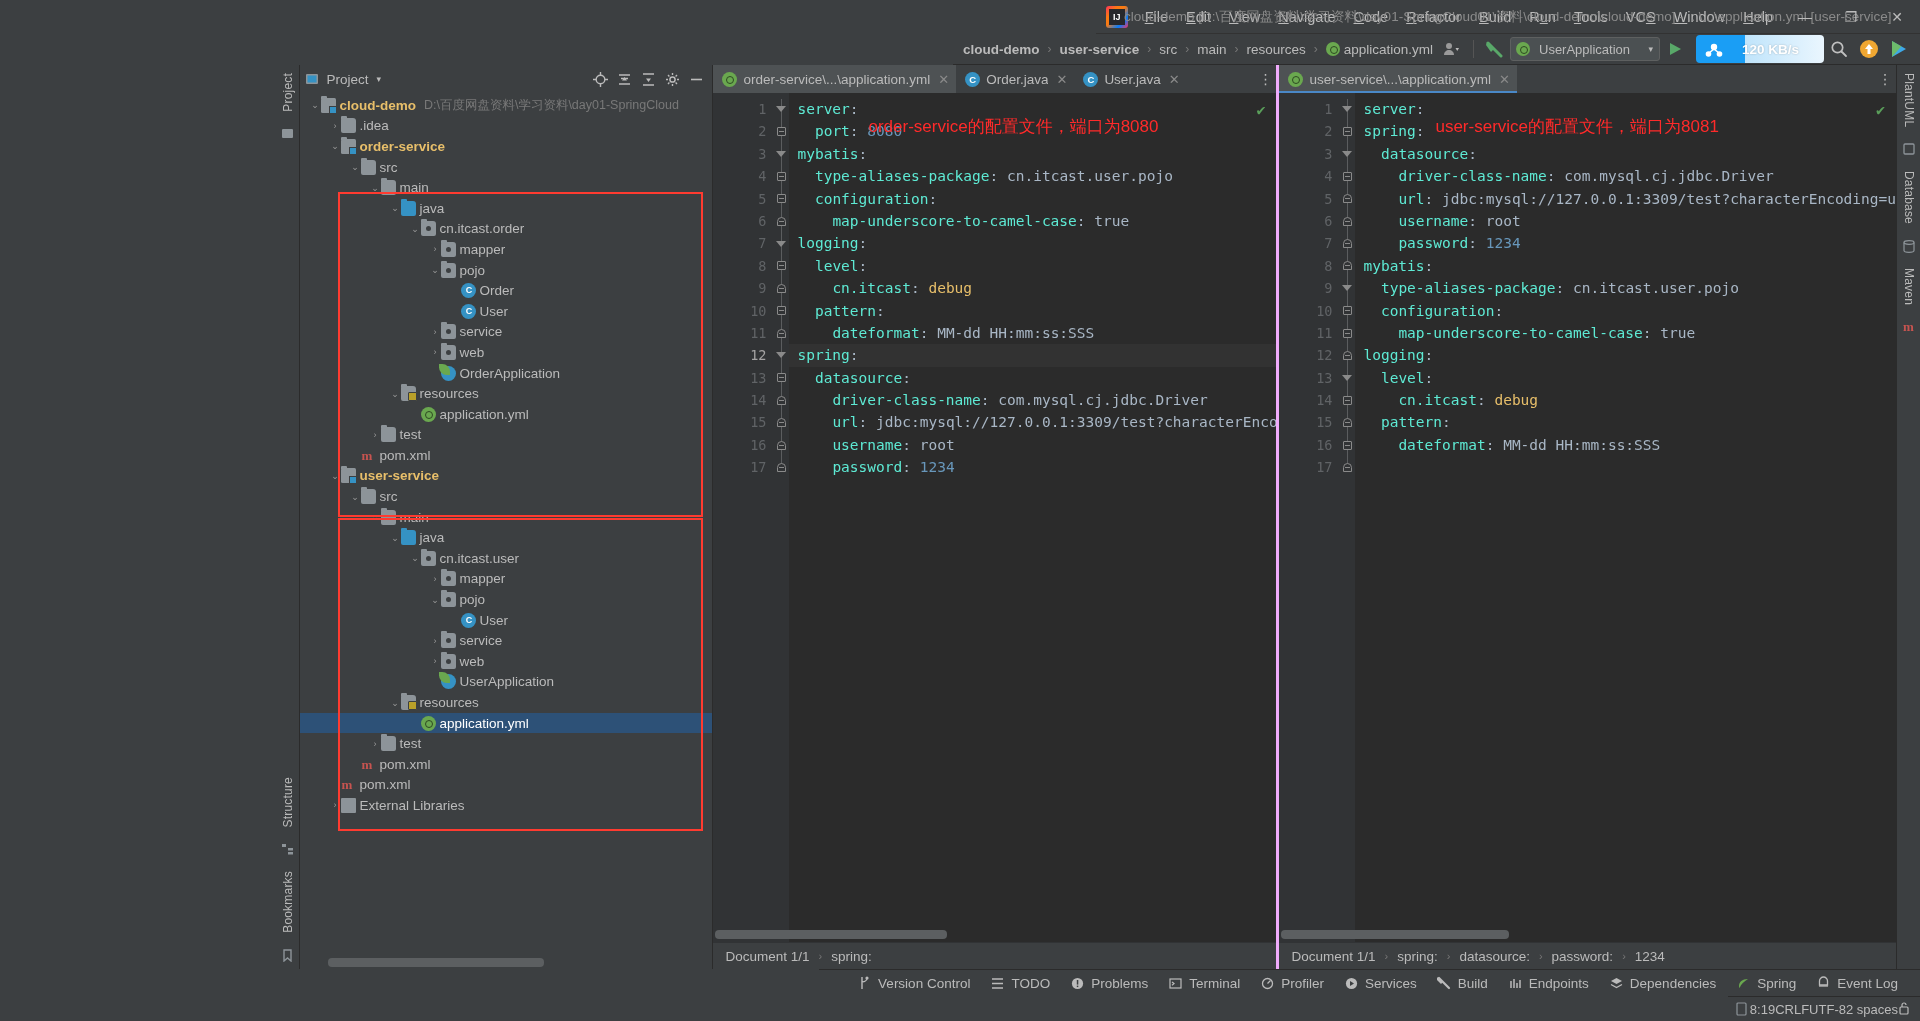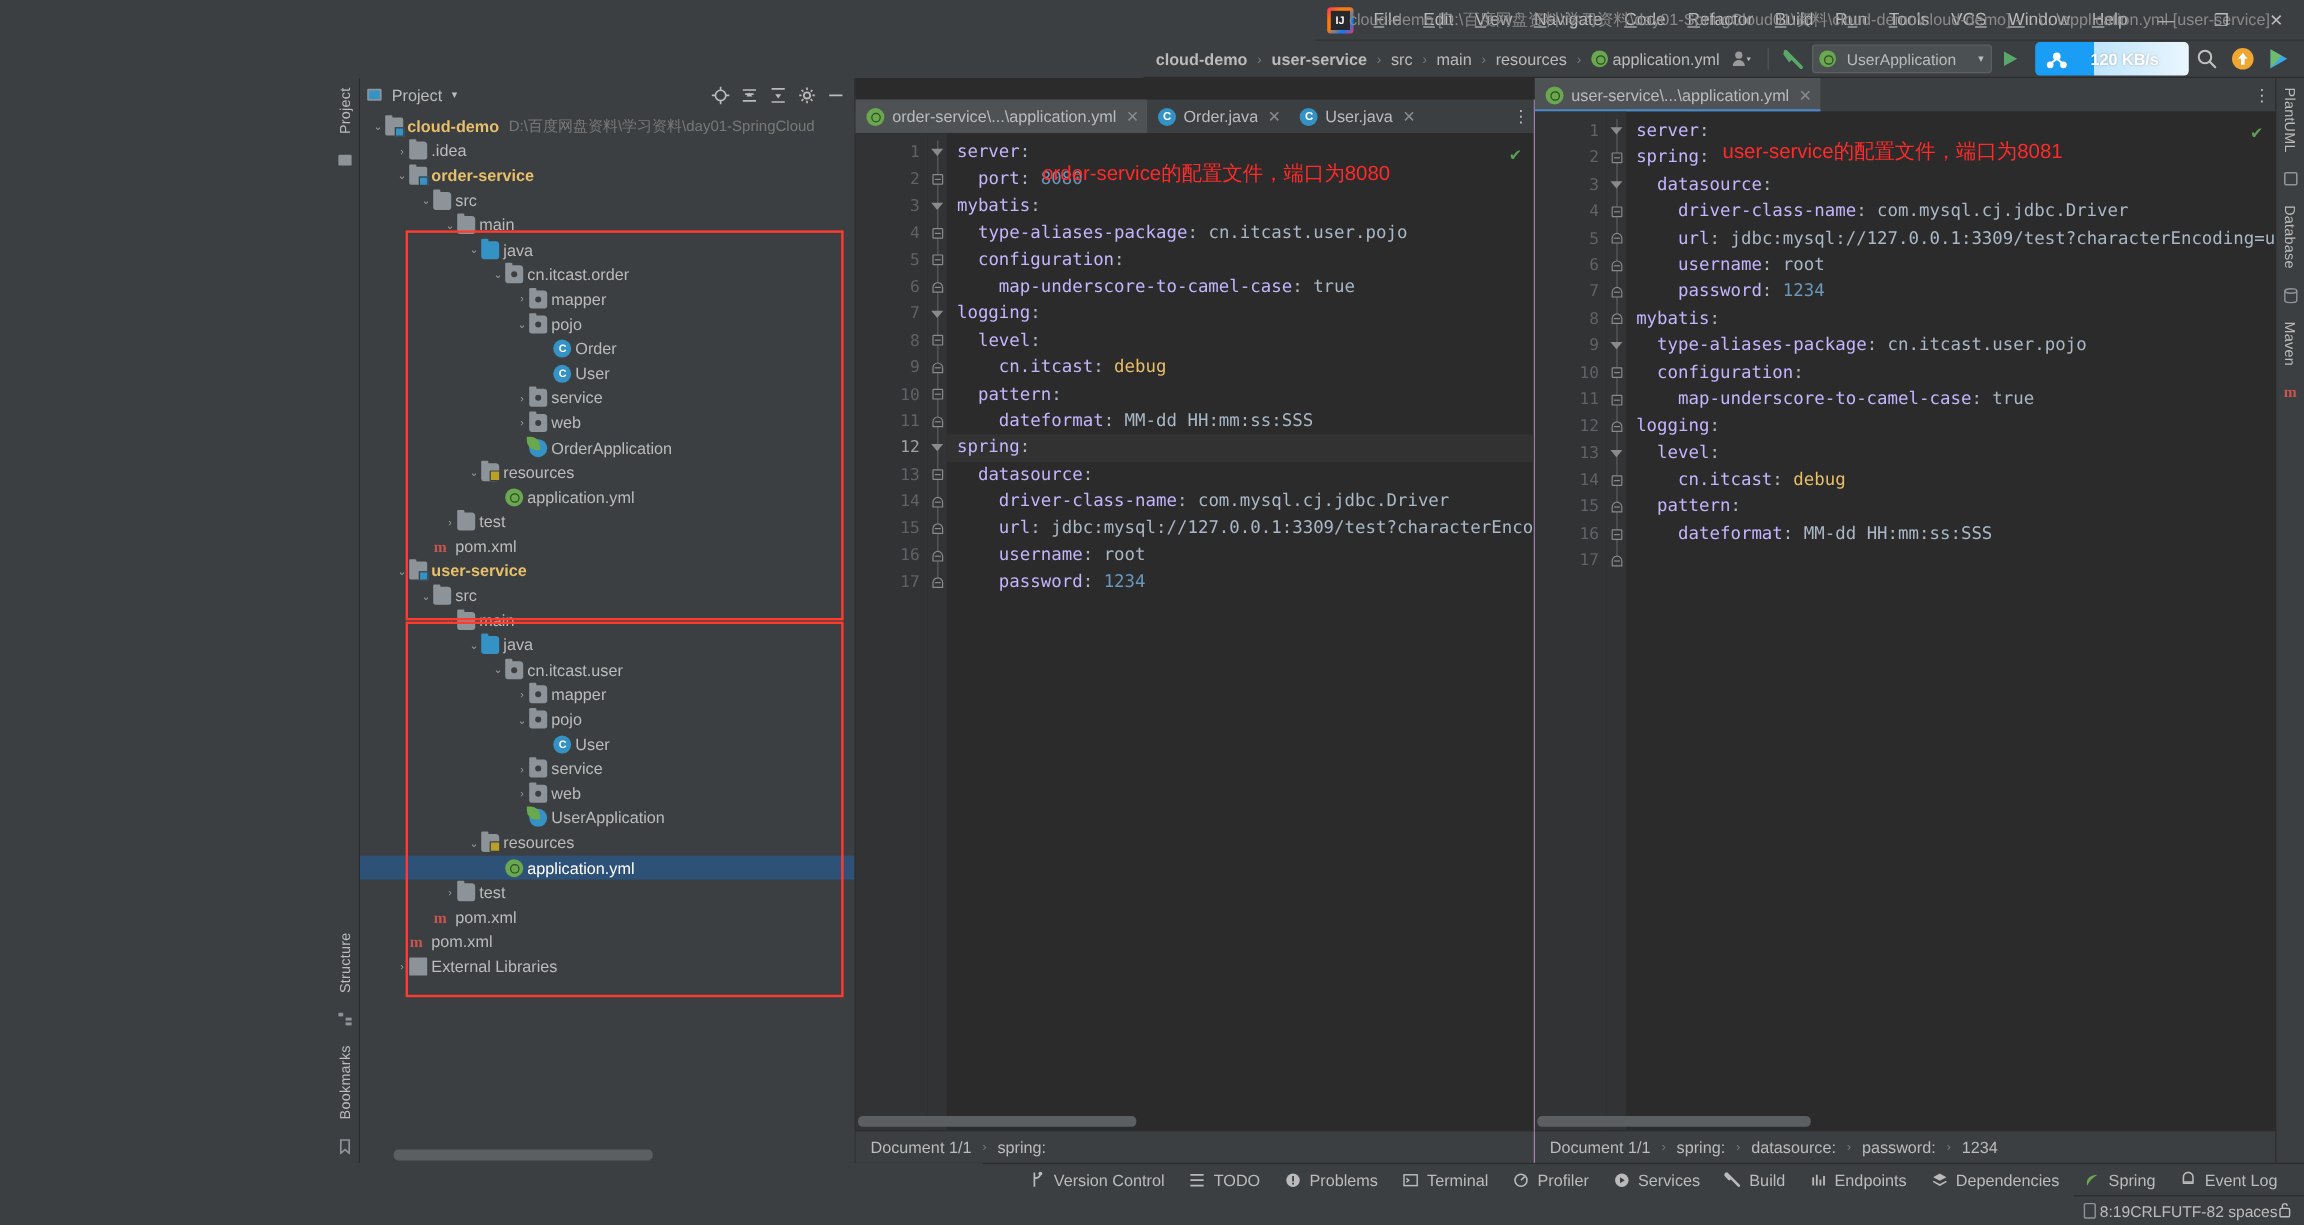--- a/index.html
+++ b/index.html
@@ -109,21 +109,21 @@
   .ic-leaf{ border-radius:50%; background:#6aa84f;}
   .ic-leaf::after{content:"";position:absolute;left:4px;top:4px;width:6px;height:6px;border-radius:50%;border:1.5px solid #2e4a22;}
   .ic-mvn{ color:#c75450; font-weight:bold; font-size:13px; font-family:"Liberation Serif",serif; line-height:15px;}
   .ic-lib{ background:#8d9499; border-radius:1px; position:relative;}
   .redbox{ position:absolute; border:2px solid #ff3b30; pointer-events:none; z-index:5;}
   .proj-hscroll{ position:absolute; left:28px; bottom:2px; height:9px; width:216px; background:#5c5f61; border-radius:4px;}
 
   
   .editors{ flex:1 1 auto; display:flex; min-width:0; background:#2b2b2b; }
   .epane{ display:flex; flex-direction:column; min-width:0; position:relative; }
-  .epane.left{ flex:0 0 566px; border-right:1px solid #f0abfc;margin-top:18px;}
+  .epane.left{ flex:0 0 566px; border-right:3px solid #f0abfc;}
   .epane.right{ flex:1 1 auto; }
   .tabbar{ height:28px; background:#3c3f41; display:flex; align-items:stretch; flex:0 0 28px; position:relative;}
   .tab{ display:flex; align-items:center; padding:0 7px 0 9px; font-size:13.5px; color:#bbbbbb; position:relative; max-width:250px;}
   .tab.active{ background:#4e5254; }
   .tab.active.focused{ background:#4e5254; }
   .tab.active.focused::after{ content:""; position:absolute; left:0;right:0;bottom:0;height:2.5px; background:#4a88c7;}
   .tab .tlabel{ margin:0 6px; overflow:hidden; text-overflow:ellipsis; white-space:nowrap;}
   .tab .x{ color:#8a8a8a; font-size:13px; margin-left:2px; }
   .tabmore{ display:flex;align-items:center;justify-content:center;width:22px;color:#bbb;font-size:14px;margin-left:auto;}
   .ic-java{ width:15px;height:15px;flex:0 0 15px;border-radius:50%;background:#3592c4;color:#fff;font-size:9.5px;font-weight:bold;text-align:center;line-height:15px;}
@@ -137,21 +137,21 @@
   .foldcol{ width:16px; flex:0 0 16px; background:#313335; padding-top:5px; position:relative;}
   .fold{ height:22.4px; display:flex; align-items:center; justify-content:center; position:relative;}
   .fmark{ width:9px;height:9px;border:1px solid #8a8a8a; position:relative; background:#313335;}
   .fmark.open::before{ content:""; position:absolute; left:1px; top:3px; width:5px;height:1px;background:#8a8a8a;}
   .fmark.open{ border-radius:1px; }
   .fmark.tri{ width:0;height:0;border:none;border-left:5px solid transparent;border-right:5px solid transparent;border-top:6px solid #8a8a8a;background:none;}
   .fline{ position:absolute; left:50%; top:0; bottom:0; width:1px; background:#5b5d5f;}
   .codelines{ flex:1 1 auto; padding-top:5px; position:relative; overflow:hidden;}
   .cl{ height:22.4px; line-height:22.4px; font-size:14.5px; white-space:pre; padding-left:8px;}
   .cl.cur{ background:#323232; }
-  .k { color:#c4b5fd; }   
+  .k { color:#5eead4; }   
   .v { color:#a9b7c6; }   
   .n { color:#6897bb; }
   .b { color:#e8bf6a; }
   .anno{ position:absolute; color:#ff2a2a; font-size:17px; font-family:"Liberation Sans",sans-serif; white-space:nowrap; z-index:4;}
   .checkmark{ position:absolute; right:11px; top:8px; color:#5a9e5a; font-size:15px; font-weight:bold; z-index:4;}
   .hscroll{ position:absolute; bottom:3px; height:9px; background:#5c5f61; border-radius:4px;}
   .breadcrumbbar{ height:27px; flex:0 0 27px; background:#3c3f41; display:flex; align-items:center; padding-left:10px; font-size:13.5px; color:#bbbbbb; border-top:1px solid #313335;}
   .bc{ padding:0 2px;}
   .bcsep{ color:#777; margin:0 7px; font-size:11px;}
 

